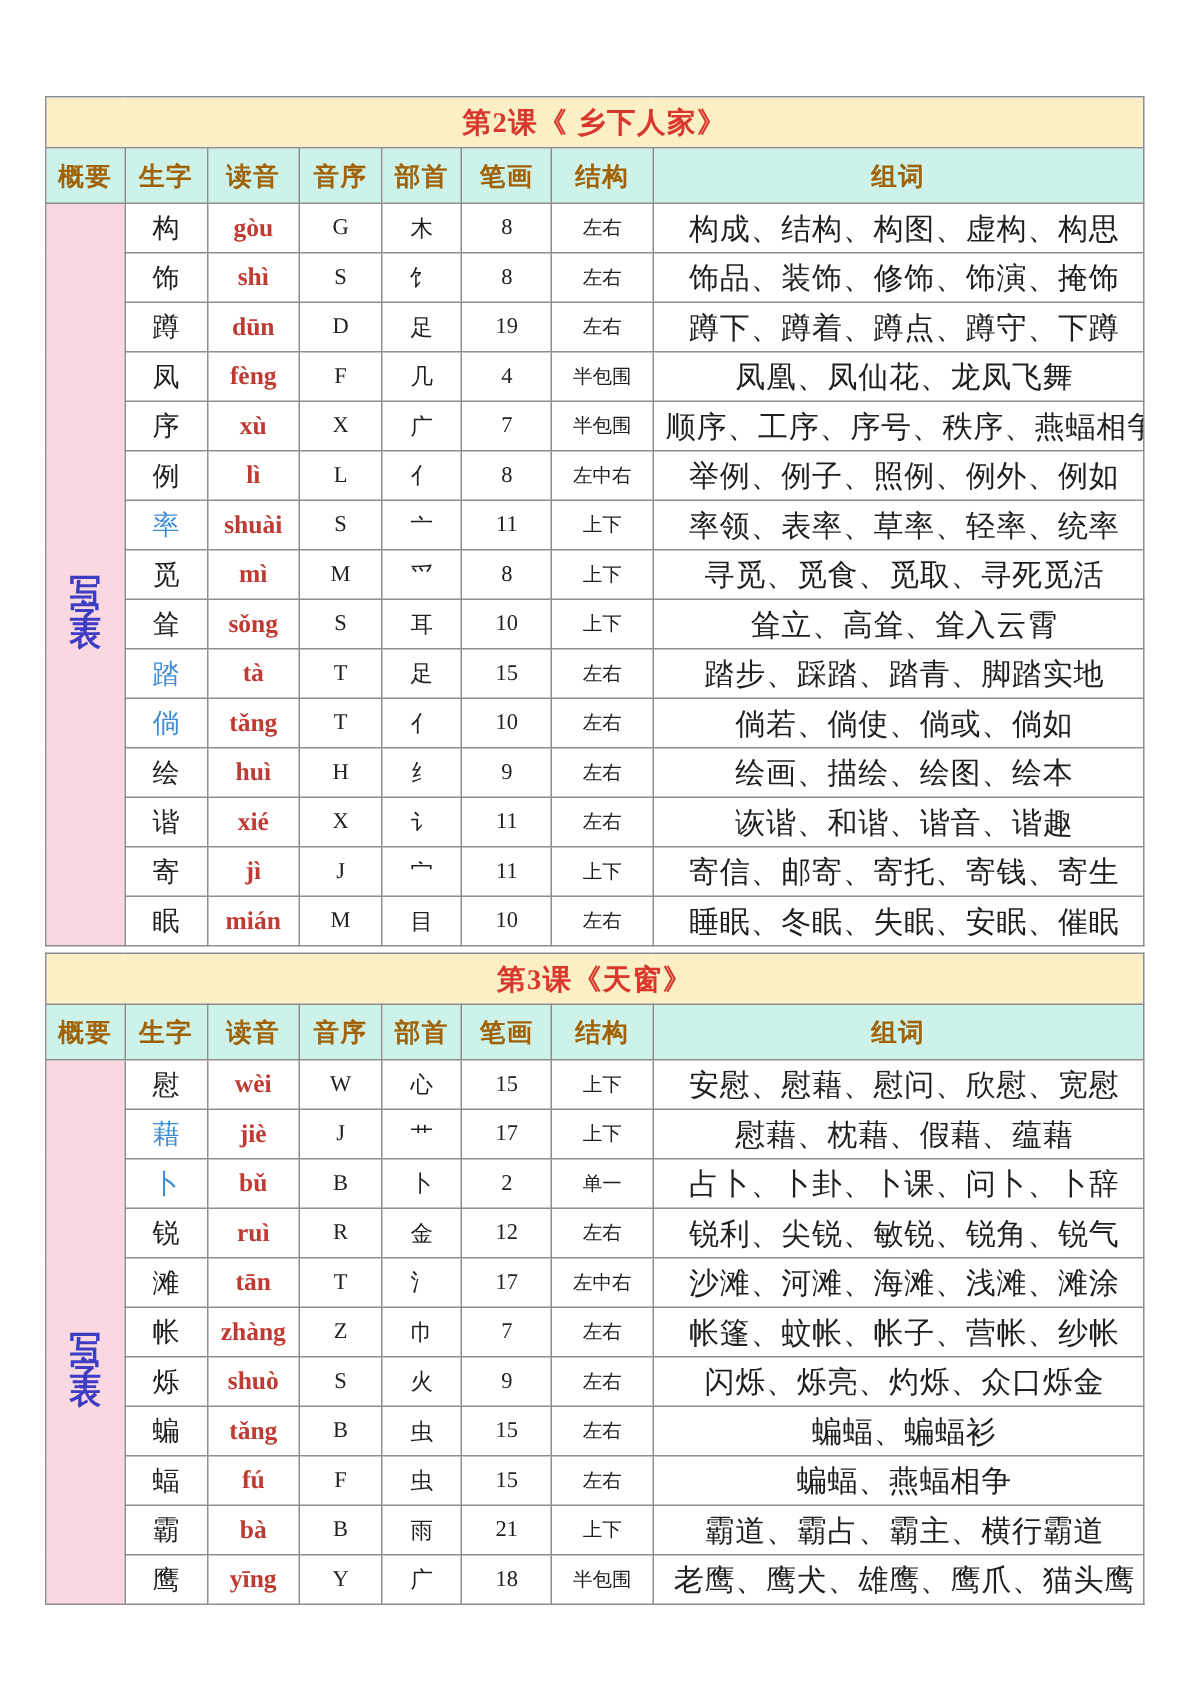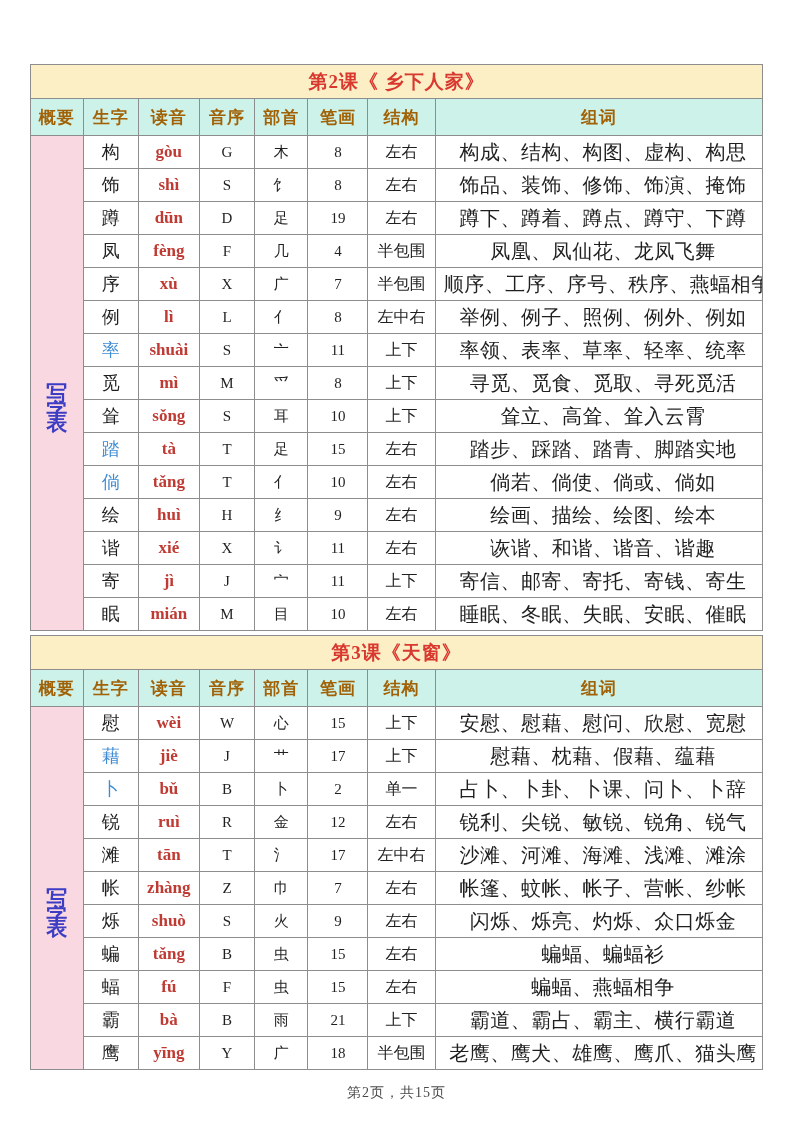--- a/index.html
+++ b/index.html
@@ -55,21 +55,21 @@
     letter-spacing: 14px;
     text-align: center;
     padding-top: 10px;
   }
   td.char { font-size: 18px; }
   td.char.blue { color: #3f8cd5; }
   td.pinyin { color: #bf3a33; font-weight: bold; font-size: 17px; }
   td.order { font-size: 15px; }
   td.radical { font-size: 15px; }
   td.strokes { font-size: 15px; }
-  td.structure { font-size: 16px; }
+  td.structure { font-size: 13px; }
   td.words {
     text-align: left;
     padding-left: 8px;
     font-size: 20px;
     letter-spacing: 0.5px;
   }
   .footer {
     margin-top: 14px;
     text-align: center;
     font-size: 14px;
@@ -371,15 +371,14 @@
           <td class="pinyin">yīng</td>
           <td class="order">Y</td>
           <td class="radical">广</td>
           <td class="strokes">18</td>
           <td class="structure">半包围</td>
           <td class="words">老鹰、鹰犬、雄鹰、鹰爪、猫头鹰</td>
         </tr>
       </tbody>
   </table>
 
-  <div class="footer">第2页，共15页</div>
 
 </div>
 
 </body></html>

